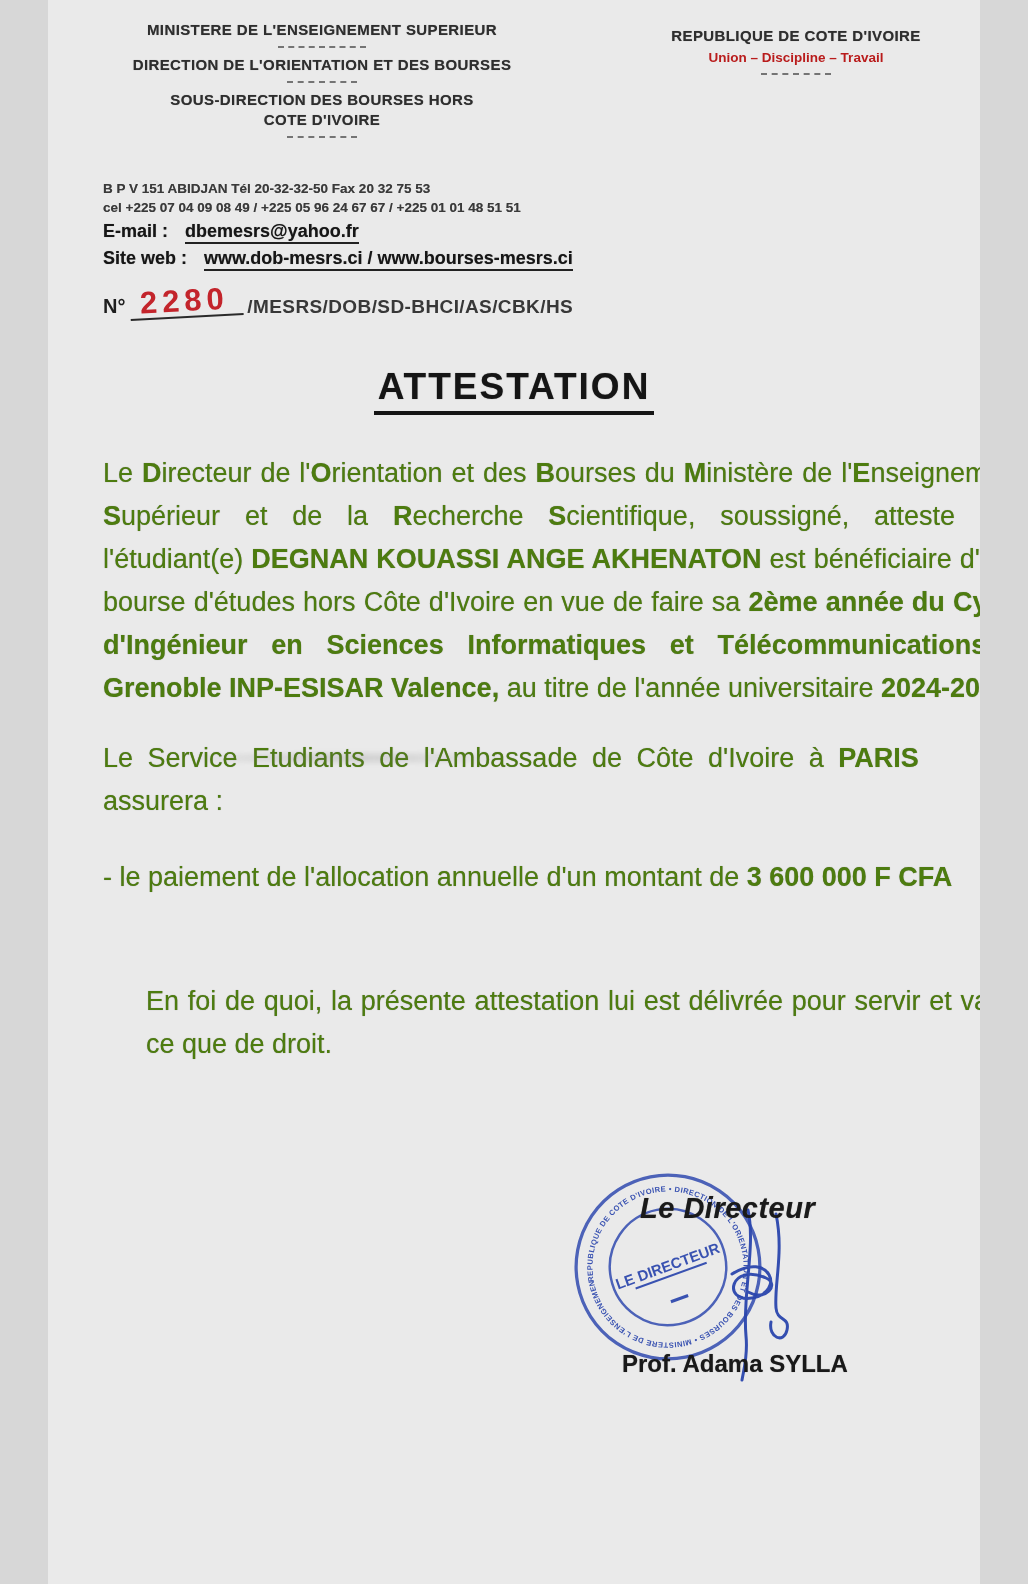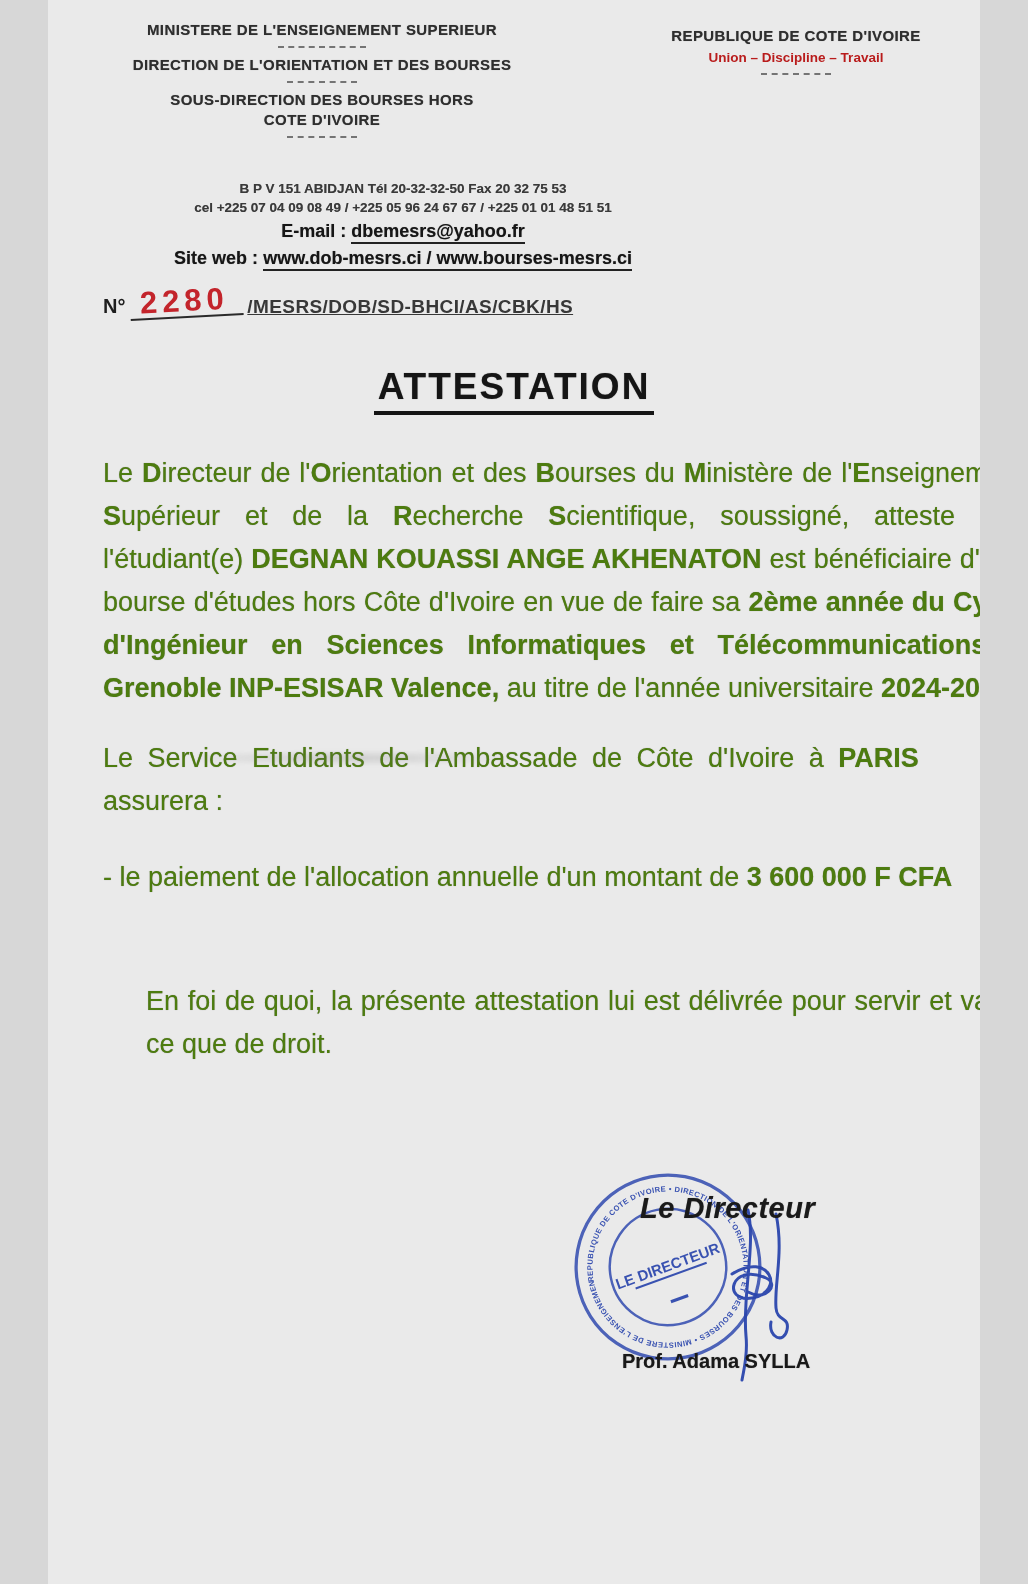--- a/index.html
+++ b/index.html
@@ -16,33 +16,33 @@
   .page *{position:static;}
   
   .lh-left{position:absolute;left:48px;top:20px;width:452px;text-align:center;}
   .lh-right{position:absolute;left:598px;top:26px;width:300px;text-align:center;}
   .lh-line{font-size:15px;line-height:20px;font-weight:700;color:#2e2e2e;
     letter-spacing:.4px;text-shadow:0 0 .7px rgba(40,40,40,.55);}
   .lh-motto{font-size:13.5px;line-height:19px;font-weight:600;color:#b91c1c;margin-top:2px;}
   .sep{width:88px;border-top:2.5px dashed #4d4d4d;margin:6px auto 7px;opacity:.75;}
   .sep.small{width:70px;}
   
-  .contact{position:absolute;left:55px;top:179px;width:600px;text-align:center;}
+  .contact{position:absolute;left:55px;top:179px;width:600px;}
   .c-small{font-size:13.5px;line-height:19px;font-weight:600;color:#3a3a3a;
     text-shadow:0 0 .5px rgba(40,40,40,.5);}
   .c-big{font-size:18px;line-height:26px;font-weight:700;color:#161616;margin-top:1px;
     text-shadow:0 0 .7px rgba(20,20,20,.5);}
-  .u{border-bottom:2px solid #222;padding-bottom:1px;}
+  .u{border-bottom:2px solid #222;padding-bottom:1px;margin-left:12px;}
   
   .refline{position:absolute;left:55px;top:288px;white-space:nowrap;}
   .ref-label{font-size:20px;font-weight:700;color:#1e1e1e;vertical-align:baseline;}
   .ref-number{display:inline-block;font-size:31px;font-weight:700;color:var(--red-ink);
     letter-spacing:5px;transform:rotate(-3deg) translateY(-2px);padding:0 14px 0 10px;
     border-bottom:2.5px solid #2a2a2a;line-height:30px;}
-  .ref-suffix{font-size:19px;font-weight:600;color:#383838;letter-spacing:.4px;text-decoration:underline;}
+  .ref-suffix{font-size:19px;font-weight:600;color:#383838;letter-spacing:.4px;}
   .dateline{position:absolute;left:710px;top:294px;white-space:nowrap;}
   .place{font-size:17px;font-weight:500;color:#6a6a6a;margin-right:8px;}
   .datestamp{display:inline-block;font-size:27px;font-weight:700;color:var(--date-blue);
     letter-spacing:1.5px;transform:rotate(-.8deg) translateY(-2px);
     text-shadow:0 0 1px rgba(32,62,160,.6);}
   
   .title-wrap{position:absolute;left:0;right:0;top:366px;text-align:center;}
   .title{display:inline-block;font-size:37px;font-weight:700;letter-spacing:2px;
     color:#151515;border-bottom:4px solid #151515;padding:0 4px 3px;
     text-shadow:0 0 1px rgba(20,20,20,.45);}
@@ -59,21 +59,21 @@
   .smudge{position:absolute;left:150px;top:750px;width:330px;height:16px;
     background:radial-gradient(ellipse at 45% 50%,rgba(110,110,110,.22),rgba(110,110,110,0) 70%);
     filter:blur(1.5px);}
   
   .sig-role{position:absolute;left:592px;top:1192px;font-size:29px;font-weight:700;
     font-style:italic;color:#1a1a1a;z-index:4;letter-spacing:.5px;
     text-shadow:0 0 .8px rgba(20,20,20,.5);}
   .stamp{position:absolute;left:523px;top:1170px;width:194px;height:194px;
     transform:rotate(-11deg);z-index:2;opacity:.92;}
   .sig-script{position:absolute;left:656px;top:1204px;width:100px;height:180px;z-index:3;}
-  .sig-name{position:absolute;left:574px;top:1350px;font-size:20px;font-weight:700;
+  .sig-name{position:absolute;left:574px;top:1350px;font-size:24px;font-weight:700;
     color:#191919;z-index:4;text-shadow:0 0 .8px rgba(20,20,20,.5);}
 </style>
 </head>
 <body>
 
 <div class="page">
 
   <div class="lh-left">
     <div class="lh-line">MINISTERE DE L'ENSEIGNEMENT SUPERIEUR</div>
     <div class="sep"></div>

